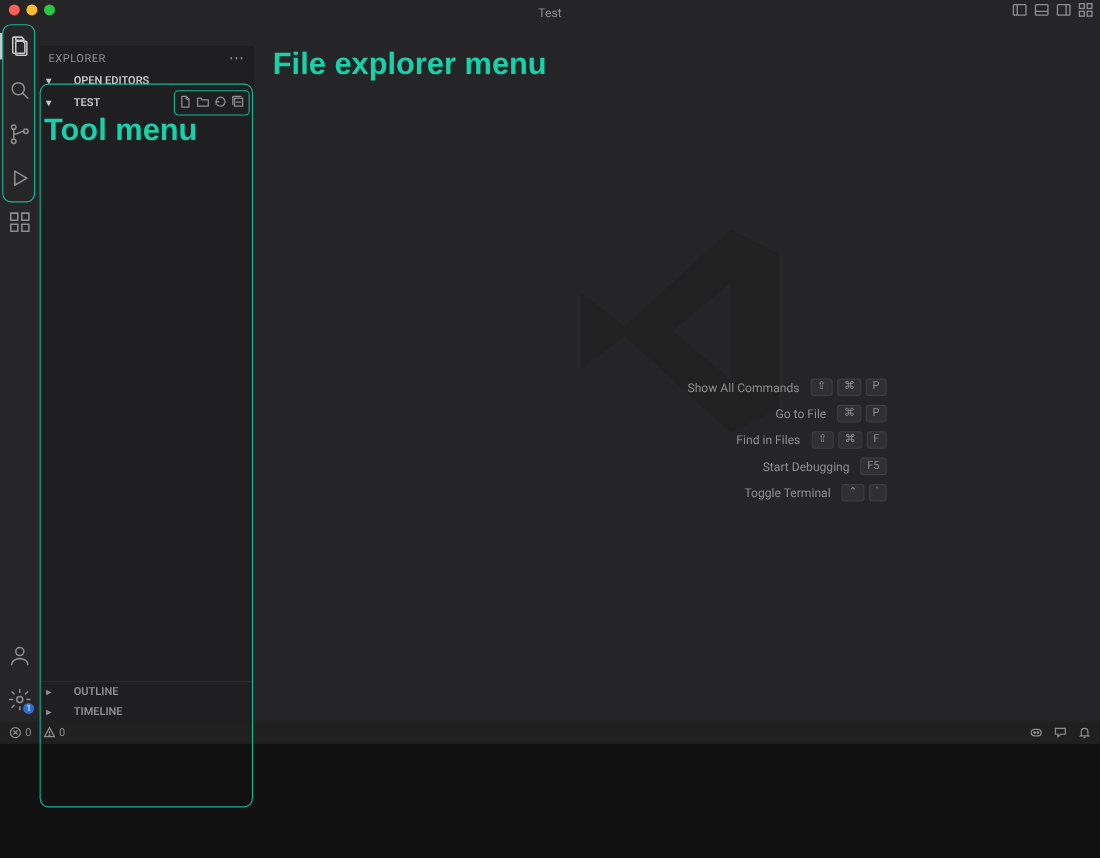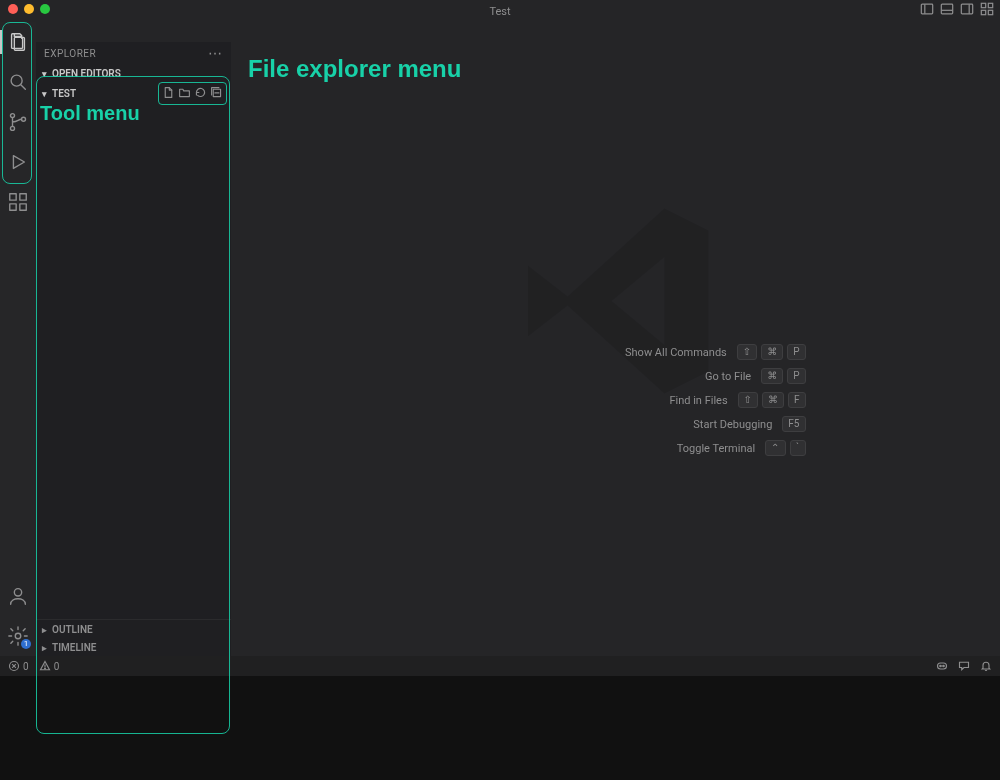--- a/index.html
+++ b/index.html
@@ -31,21 +31,21 @@
   .activitybar{width:36px;background:var(--bg-activity);display:flex;flex-direction:column;align-items:center;padding-top:6px;gap:12px;}
   .activitybar .spacer{flex:1;}
   .act-btn{width:28px;height:28px;display:flex;align-items:center;justify-content:center;color:var(--fg-dim);position:relative;}
   .act-btn.active{color:var(--fg);}
   .act-btn.active::before{content:"";position:absolute;left:-4px;top:2px;bottom:2px;width:2px;background:var(--fg);}
   .act-btn svg{width:22px;height:22px;stroke:currentColor;fill:none;stroke-width:1.5;stroke-linecap:round;stroke-linejoin:round;}
   .badge{position:absolute;right:1px;bottom:1px;background:#2f6fd0;color:#fff;font-size:8px;border-radius:6px;min-width:10px;height:10px;line-height:10px;text-align:center;padding:0 2px;}
   .sidebar{width:195px;background:var(--bg-sidebar);display:flex;flex-direction:column;position:relative;margin-top:20px;}
   .panel-title{height:22px;display:flex;align-items:center;justify-content:space-between;padding:0 8px;color:var(--fg-dim);font-size:10px;letter-spacing:.05em;}
   .panel-title .dots{font-size:14px;letter-spacing:1px;line-height:1;}
-  .section-header{height:18px;display:flex;align-items:center;padding:0 6px;color:var(--fg);font-size:10px;font-weight:600;gap:2px;}
+  .section-header{height:18px;display:flex;align-items:center;padding:0 6px;color:var(--fg);font-size:10px;font-weight:600;gap:17px;}
   .section-header.dim{color:var(--fg-dim);}
   .chevron{width:8px;display:inline-block;transform-origin:center;}
   .chevron.down::before{content:"\25BE";font-size:9px;}
   .chevron.right::before{content:"\25B8";font-size:9px;}
   .folder-row{display:flex;align-items:center;justify-content:space-between;padding-right:4px;}
   .folder-actions{display:flex;gap:3px;align-items:center;border:1px solid var(--annot-border);border-radius:4px;padding:1px 3px;}
   .folder-actions svg{width:13px;height:13px;stroke:var(--fg-dim);fill:none;stroke-width:1.4;stroke-linecap:round;stroke-linejoin:round;}
   .explorer-body{flex:1;}
   .bottom-sections{border-top:1px solid #2b2b2d;}
   .editor{flex:1;background:var(--bg-main);position:relative;padding-left:21px;}
@@ -238,24 +238,24 @@
             <span class="label">Toggle Terminal</span>
             <span class="keys">
               <span class="key">⌃</span>
               <span class="key">`</span>
             </span>
           </div>
         </div>
     </div>
 
     <div class="annot-box" style="left:2px;top:0px;width:30px;height:162px;"></div>
-    <div class="annot-label" style="left:40px;top:80px;font-size:20px;">Tool menu</div>
+    <div class="annot-label" style="left:40px;top:80px;font-size:28px;">Tool menu</div>
 
     <div class="annot-box" style="left:36px;top:54px;width:194px;height:658px;"></div>
-    <div class="annot-label" style="left:248px;top:33px;font-size:24px;">File explorer menu</div>
+    <div class="annot-label" style="left:248px;top:20px;font-size:28px;">File explorer menu</div>
 
   </div>
 
   <div class="statusbar">
     <div class="status-left">
       <div class="status-item">
         <svg viewBox="0 0 16 16">
             <circle cx="8" cy="8" r="6"></circle>
             <line x1="5.5" y1="5.5" x2="10.5" y2="10.5"></line>
             <line x1="10.5" y1="5.5" x2="5.5" y2="10.5"></line>

